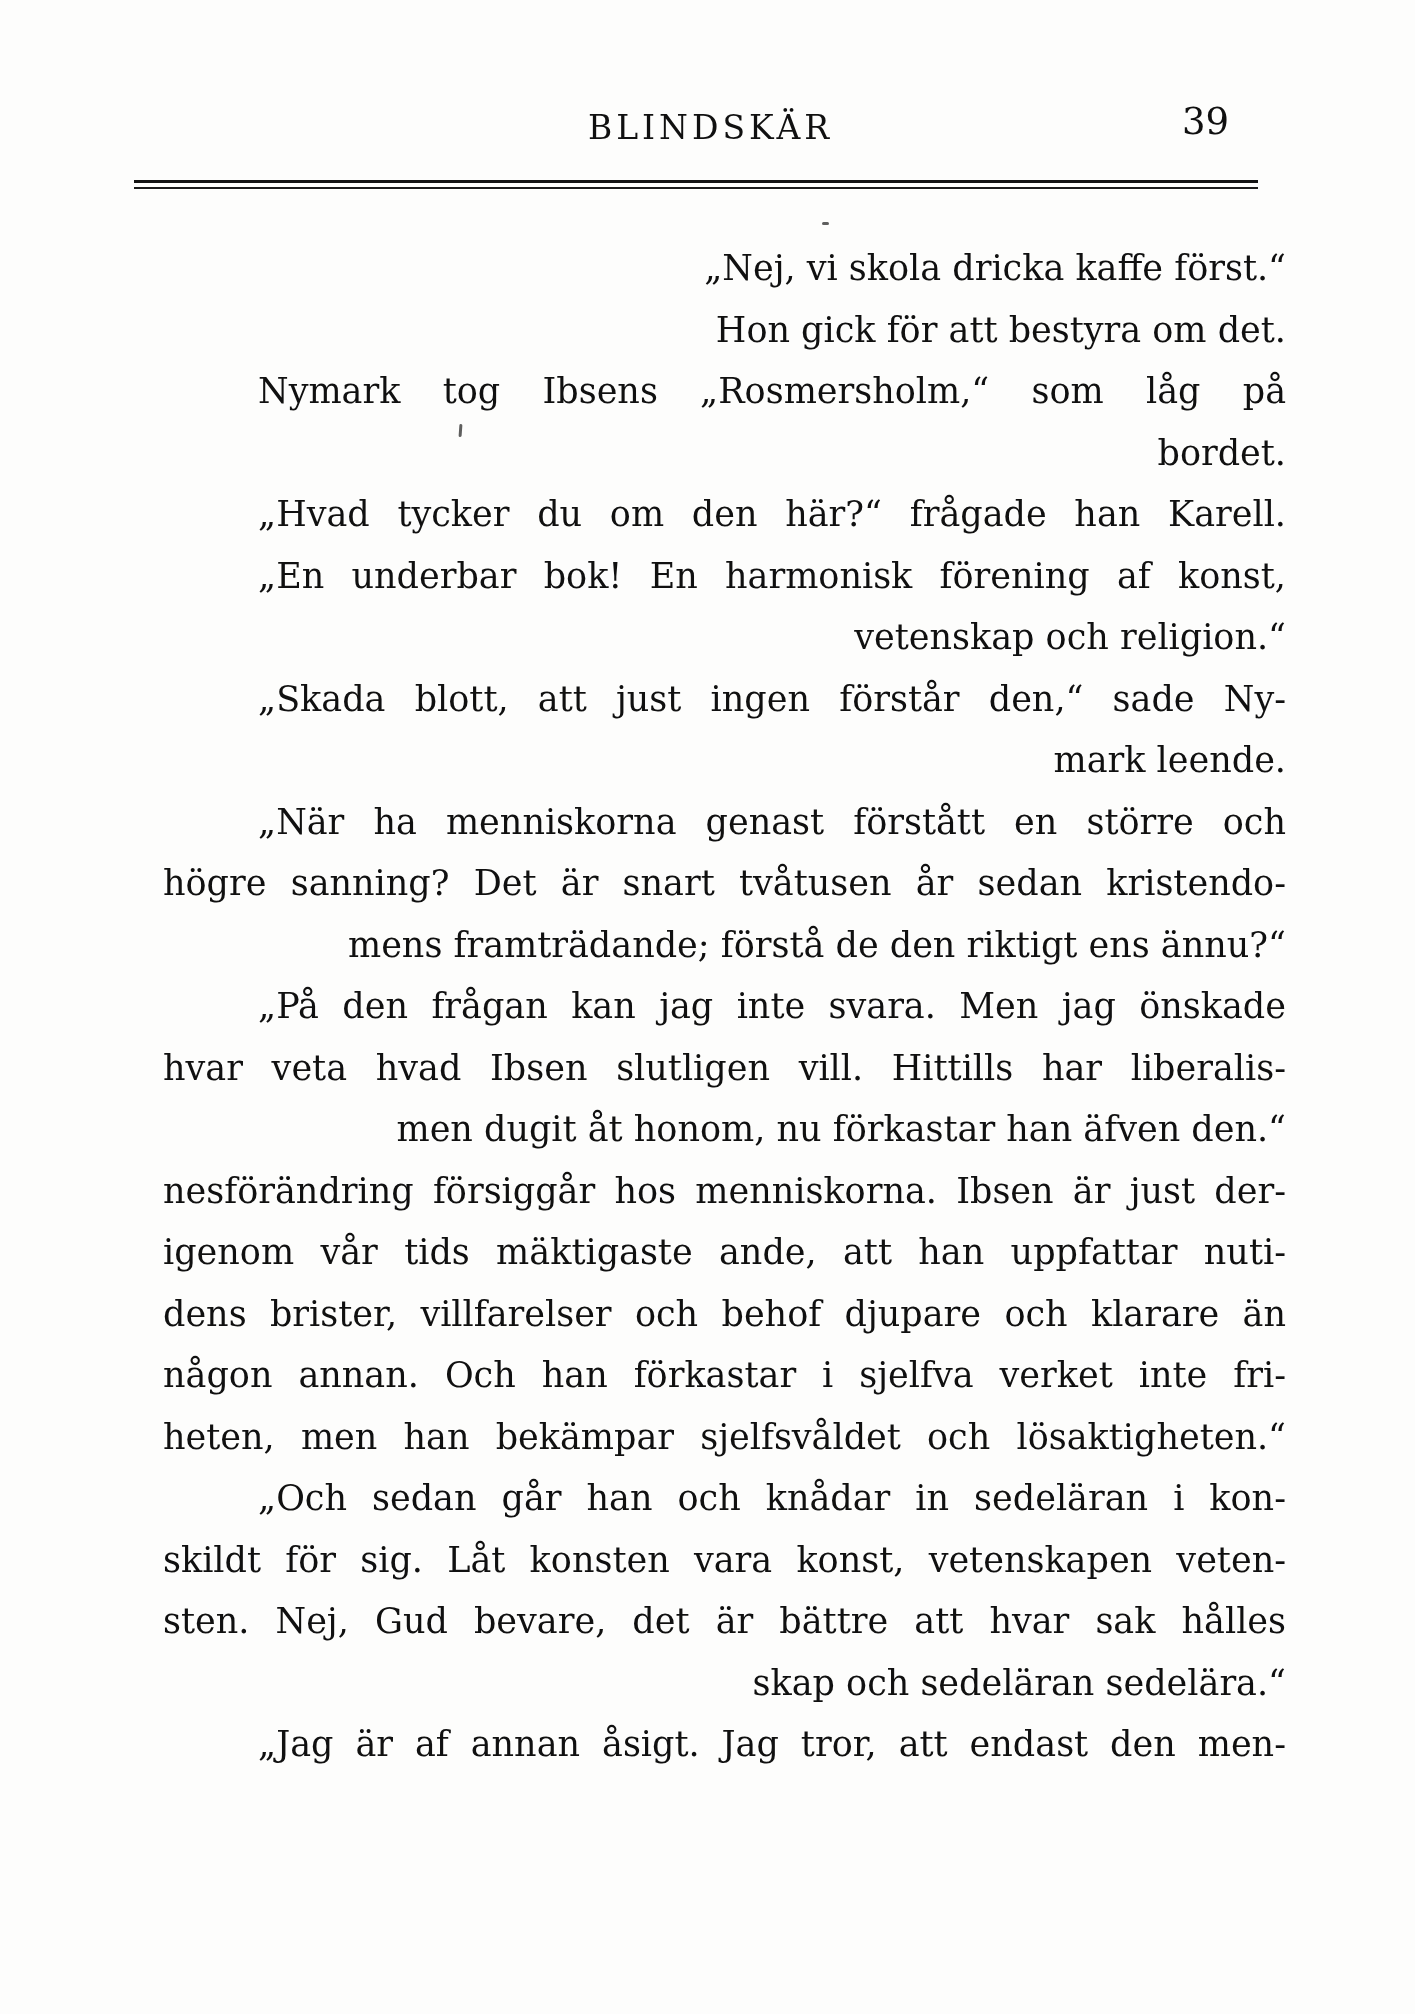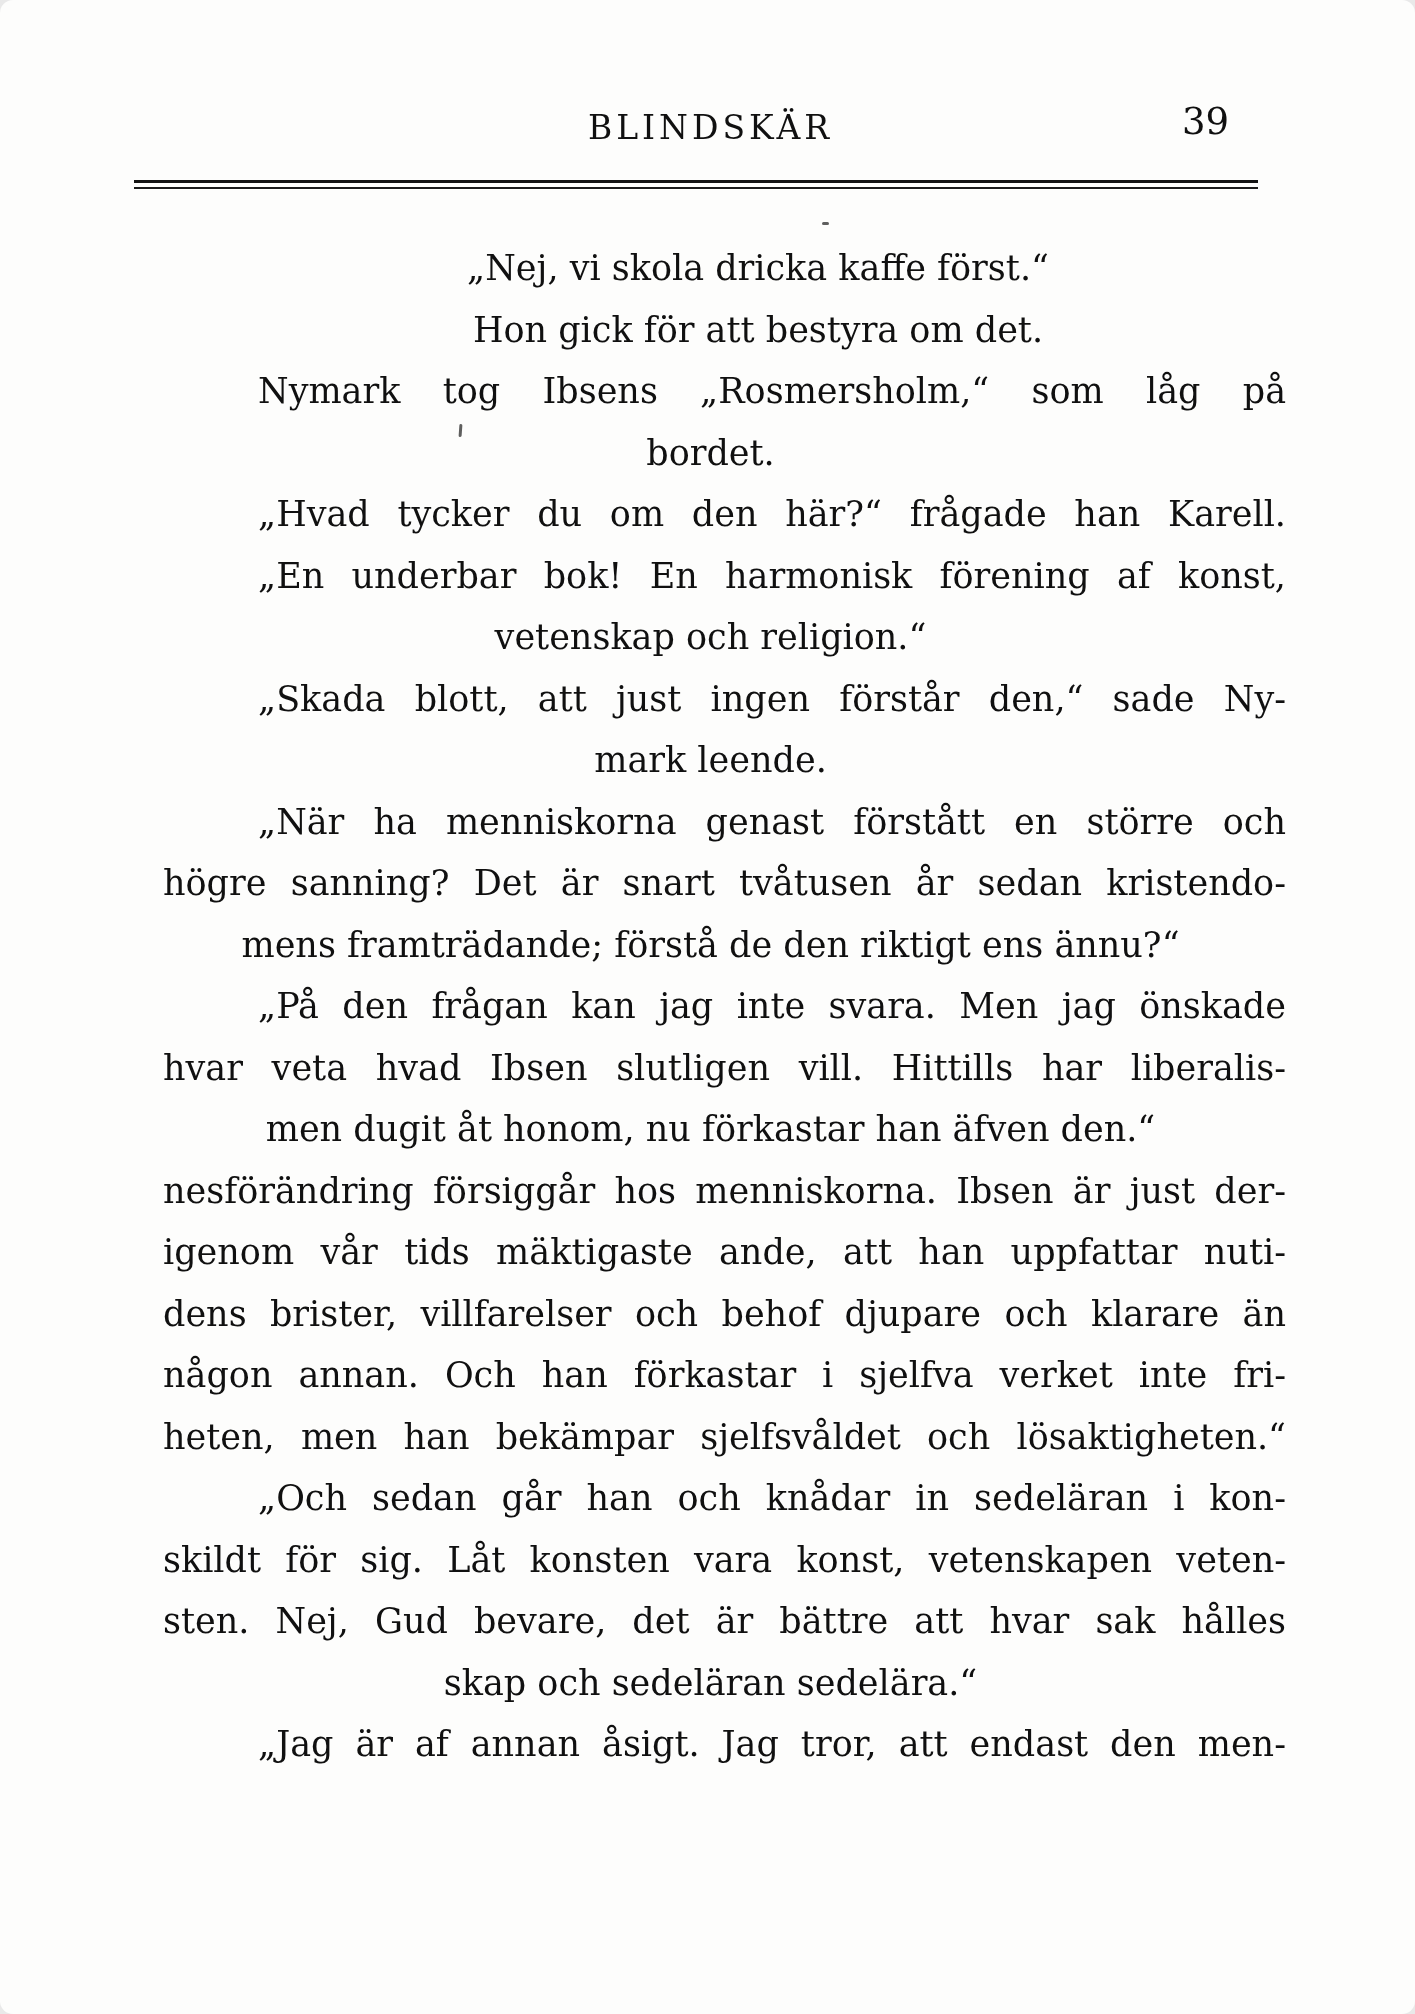--- a/index.html
+++ b/index.html
@@ -9,21 +9,20 @@
   }
   .page {
     position: relative;
     width: 1415px;
     height: 2014px;
     margin: 0 auto;
     background: #fdfdfc;
     color: #101010;
     font-family: "DejaVu Serif", "Liberation Serif", serif;
     overflow: hidden;
-    border-radius: 13px;
   }
   .header-title {
     position: absolute;
     left: 135px;
     top: 108px;
     width: 1151px;
     text-align: center;
     font-size: 33px;
     letter-spacing: 4px;
     color: #101010;
@@ -49,21 +48,21 @@
     left: 135px;
     top: 238px;
     width: 1151px;
     font-size: 35px;
     line-height: 61.5px;
     color: #101010;
   }
   .line {
     height: 61.5px;
     white-space: normal;
-    text-align: center;
+    text-align: right;
   }
   .line.just {
     text-align: justify;
     text-align-last: justify;
     margin-left: 28px;
   }
   .line.indent {
     padding-left: 95px;
     box-sizing: border-box;
   }

